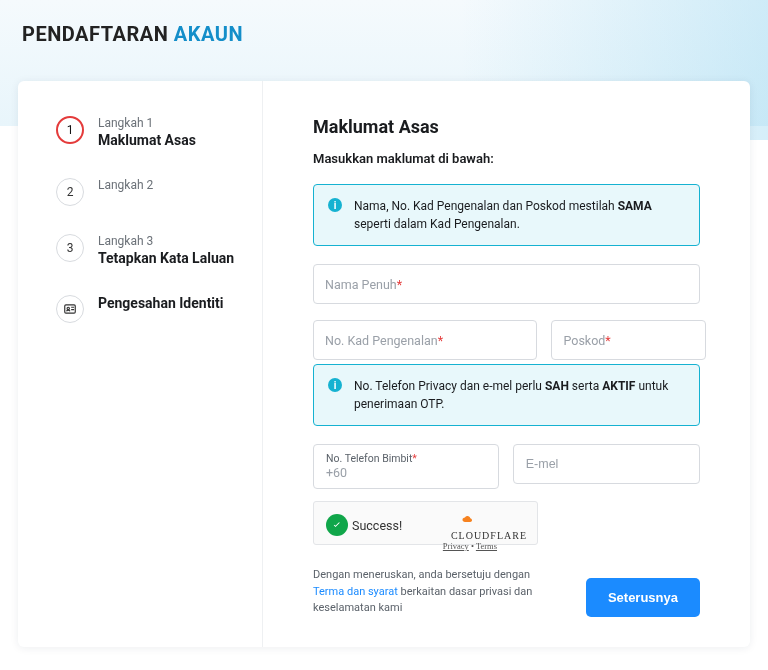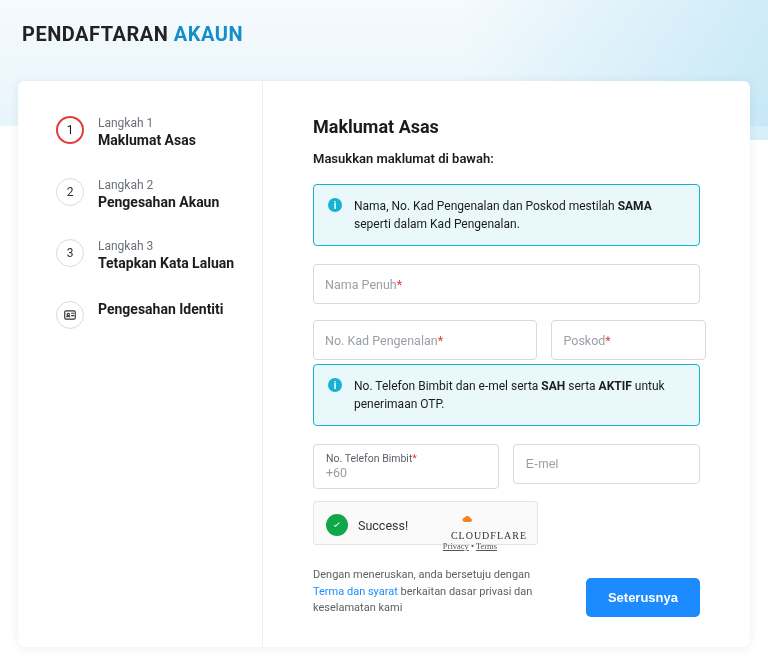--- a/index.html
+++ b/index.html
@@ -109,21 +109,21 @@
       padding:7px 12px 8px 12px;
     }
     .phone-wrap .mini-label{font-size:10.5px;color:#5b626a;}
     .phone-wrap .mini-label .req{color:#e43b3b;}
     .phone-wrap .prefix{font-size:12.5px;color:#9aa0a8;}
     .captcha {
       margin-top:12px;
       border:1px solid #e3e5e8;border-radius:3px;
       width:225px;
       padding:12px 12px 8px 12px;
-      display:flex;align-items:center;gap:10px;
+      display:flex;align-items:center;gap:4px;
       position:relative;
       background:#fafafa;
     }
     .captcha .chk{
       width:22px;height:22px;border-radius:50%;
       background:#10a64a;display:flex;align-items:center;justify-content:center;
     }
     .captcha .chk svg{width:12px;height:12px;fill:#fff;}
     .captcha .succ{font-size:12.5px;color:#333;}
     .captcha .cf{
@@ -170,21 +170,20 @@
       <div class="step-texts">
         <div class="lbl">Langkah 1</div>
         <div class="ttl">Maklumat Asas</div>
       </div>
     </div>
 
     <div class="step">
       <div class="step-bubble">2</div>
       <div class="step-texts">
         <div class="lbl">Langkah 2</div>
-        <div class="ttl">Pengesahan Akaun</div>
       </div>
     </div>
 
     <div class="step">
       <div class="step-bubble">3</div>
       <div class="step-texts">
         <div class="lbl">Langkah 3</div>
         <div class="ttl">Tetapkan Kata Laluan</div>
       </div>
     </div>
@@ -228,21 +227,21 @@
         <input class="text-input" style="">
       </div>
       <div class="field w38 placeholder-label">
         <span class="ghost"><span>Poskod</span><span class="req-star">*</span></span>
         <input class="text-input" style="">
       </div>
     </div>
 
     <div class="info-box">
       <span class="info-i">i</span>
-      <span>No. Telefon Bimbit dan e-mel serta </span><b>SAH</b><span> serta </span><b>AKTIF</b><span> untuk penerimaan OTP.</span>
+      <span>No. Telefon Privacy dan e-mel perlu </span><b>SAH</b><span> serta </span><b>AKTIF</b><span> untuk penerimaan OTP.</span>
     </div>
 
     <div class="row">
       <div class="field w50a">
         <div class="phone-wrap">
           <div class="mini-label"><span>No. Telefon Bimbit</span><span class="req">*</span></div>
           <div class="prefix">+60</div>
         </div>
       </div>
       <div class="field">

